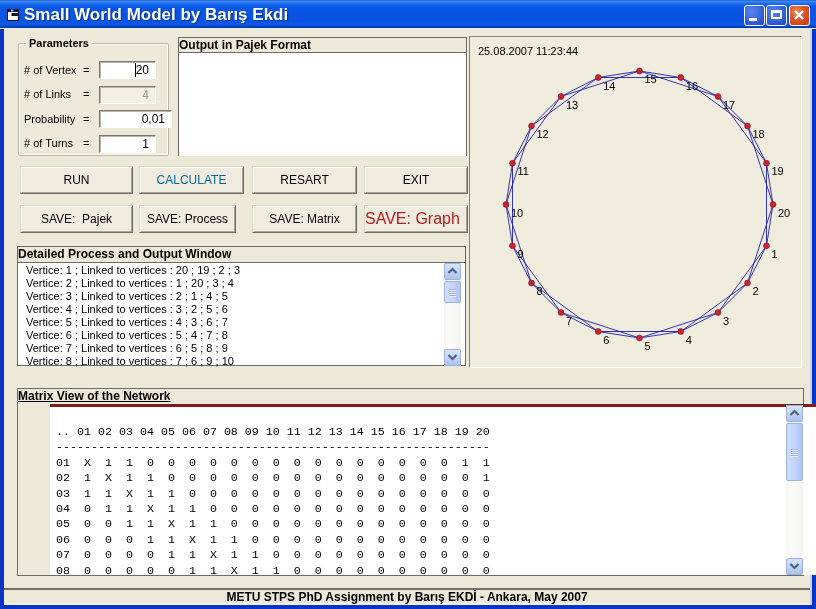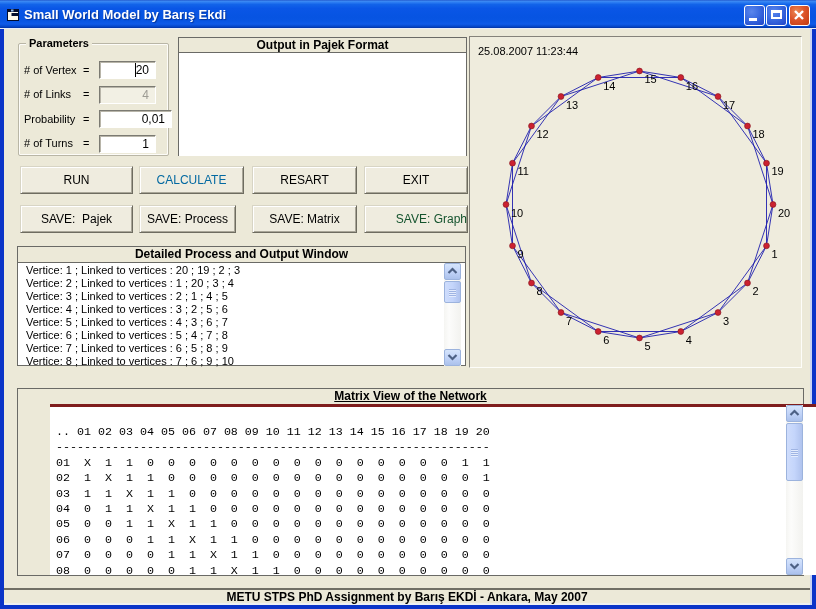--- a/index.html
+++ b/index.html
@@ -1,18 +1,18 @@
 <!DOCTYPE html>
 <html><head>
 <meta charset="utf-8">
 <style>
 * { margin:0; padding:0; }
 html,body { width:816px; height:609px; overflow:hidden; }
 body { font-family:"Liberation Sans", sans-serif; background:#ece9d8; position:relative; }
-.hdr { position:absolute; font-weight:bold; font-size:12px; text-align:center; color:#000; }
+.hdr { position:absolute; font-weight:bold; font-size:12px; color:#000; }
 .lbl { position:absolute; font-size:11px; color:#000; white-space:pre; }
 .tbox { position:absolute; background:#fff; border:1px solid; border-color:#7b7a72 #fff #fff #7b7a72;
         box-shadow:inset 1px 1px 0 #b8b5a9; font-size:12px; text-align:right; box-sizing:border-box; }
 .frame3d { position:absolute; border:1px solid #6a6a66; box-sizing:border-box; }
 </style>
 </head>
 <body>
 
 <div style="position:absolute;left:0;top:0;width:816px;height:28px;
   background:linear-gradient(180deg,#1e52c8 0%,#3f8cf3 4%,#2e7ef2 8%,#1263e9 16%,#0a56e6 30%,#0754e2 60%,#0855e3 75%,#0e5ae8 86%,#0343c4 96%,#02309f 100%);"></div>
@@ -22,21 +22,21 @@
 <div style="position:absolute;left:0;top:605px;width:816px;height:4px;background:#0a34c8;"></div>
 <div style="position:absolute;left:810px;top:29px;width:2px;height:576px;background:#c8d4f2;"></div>
 <div style="position:absolute;left:4px;top:603px;width:806px;height:2px;background:#eef0f2;"></div>
 
 <svg width="12" height="12" style="position:absolute;left:7px;top:9px;">
  <rect x="0.5" y="0.5" width="11" height="11" fill="#fdf9ec" stroke="#020d2e"></rect>
  <rect x="0" y="0" width="12" height="3" fill="#020d2e"></rect>
  <rect x="4" y="0.5" width="2.5" height="2" fill="#9cc2ee"></rect>
  <rect x="4.5" y="4" width="7" height="3" fill="#020d2e"></rect>
 </svg>
-<div style="position:absolute;left:24px;top:6px;width:500px;height:18px;font-size:13px;font-weight:bold;
+<div style="position:absolute;left:24px;top:6px;width:500px;height:18px;font-size:17px;font-weight:bold;
   color:#fff;line-height:18px;text-shadow:1px 1px 1px rgba(0,20,80,0.5);">Small World Model by Barış Ekdi</div>
 
 <div style="position:absolute;left:744px;top:5px;width:21px;height:21px;border:1px solid #fff;border-radius:3px;box-sizing:border-box;
   background:radial-gradient(circle at 35% 30%,#5a86ec 0%,#3a6ae0 45%,#1e44c8 100%);">
   <div style="position:absolute;left:4px;top:12px;width:8px;height:3px;background:#fff;"></div>
 </div>
 <div style="position:absolute;left:766px;top:5px;width:21px;height:21px;border:1px solid #fff;border-radius:3px;box-sizing:border-box;
   background:radial-gradient(circle at 35% 30%,#5a86ec 0%,#3a6ae0 45%,#1e44c8 100%);">
   <div style="position:absolute;left:4px;top:4px;width:11px;height:9px;border:2px solid #fff;border-top-width:3px;box-sizing:border-box;"></div>
 </div>
@@ -69,21 +69,21 @@
 <div class="hdr" style="left:179px;top:38px;width:287px;height:14px;line-height:14px;">Output in Pajek Format</div>
 <div style="position:absolute;left:179px;top:52px;width:287px;height:103px;background:#fff;border-top:1px solid #6a6a66;"></div>
 
 <div style="position:absolute;background:#efecdf;border:1px solid;border-color:#d8d5c5 #6e6c60 #6e6c60 #d8d5c5;box-shadow:inset 1px 1px 0 #ffffff, inset -1px -1px 0 #a9a698;font-size:12px;color:#000;text-align:center;box-sizing:border-box;left:20px;top:166px;width:113px;height:28px;line-height:26px;">RUN</div>
 <div style="position:absolute;background:#efecdf;border:1px solid;border-color:#d8d5c5 #6e6c60 #6e6c60 #d8d5c5;box-shadow:inset 1px 1px 0 #ffffff, inset -1px -1px 0 #a9a698;font-size:12px;color:#0369a1;text-align:center;box-sizing:border-box;left:139px;top:166px;width:105px;height:28px;line-height:26px;">CALCULATE</div>
 <div style="position:absolute;background:#efecdf;border:1px solid;border-color:#d8d5c5 #6e6c60 #6e6c60 #d8d5c5;box-shadow:inset 1px 1px 0 #ffffff, inset -1px -1px 0 #a9a698;font-size:12px;color:#000;text-align:center;box-sizing:border-box;left:252px;top:166px;width:105px;height:28px;line-height:26px;">RESART</div>
 <div style="position:absolute;background:#efecdf;border:1px solid;border-color:#d8d5c5 #6e6c60 #6e6c60 #d8d5c5;box-shadow:inset 1px 1px 0 #ffffff, inset -1px -1px 0 #a9a698;font-size:12px;color:#000;text-align:center;box-sizing:border-box;left:364px;top:166px;width:104px;height:28px;line-height:26px;">EXIT</div>
 <div style="position:absolute;background:#efecdf;border:1px solid;border-color:#d8d5c5 #6e6c60 #6e6c60 #d8d5c5;box-shadow:inset 1px 1px 0 #ffffff, inset -1px -1px 0 #a9a698;font-size:12px;color:#000;text-align:center;box-sizing:border-box;left:20px;top:205px;width:113px;height:28px;line-height:26px;">SAVE:&nbsp; Pajek</div>
 <div style="position:absolute;background:#efecdf;border:1px solid;border-color:#d8d5c5 #6e6c60 #6e6c60 #d8d5c5;box-shadow:inset 1px 1px 0 #ffffff, inset -1px -1px 0 #a9a698;font-size:12px;color:#000;text-align:center;box-sizing:border-box;left:139px;top:205px;width:97px;height:28px;line-height:26px;">SAVE: Process</div>
 <div style="position:absolute;background:#efecdf;border:1px solid;border-color:#d8d5c5 #6e6c60 #6e6c60 #d8d5c5;box-shadow:inset 1px 1px 0 #ffffff, inset -1px -1px 0 #a9a698;font-size:12px;color:#000;text-align:center;box-sizing:border-box;left:252px;top:205px;width:105px;height:28px;line-height:26px;">SAVE: Matrix</div>
-<div style="position:absolute;background:#efecdf;border:1px solid;border-color:#d8d5c5 #6e6c60 #6e6c60 #d8d5c5;box-shadow:inset 1px 1px 0 #ffffff, inset -1px -1px 0 #a9a698;font-size:12px;color:#14532d;text-align:right;box-sizing:border-box;left:364px;top:205px;width:104px;height:28px;line-height:26px;">SAVE: Graph</div>
+<div style="position:absolute;background:#efecdf;border:1px solid;border-color:#d8d5c5 #6e6c60 #6e6c60 #d8d5c5;box-shadow:inset 1px 1px 0 #ffffff, inset -1px -1px 0 #a9a698;font-size:16px;color:#b91c1c;text-align:left;box-sizing:border-box;left:364px;top:205px;width:104px;height:28px;line-height:26px;">SAVE: Graph</div>
 
 <div class="frame3d" style="left:17px;top:246px;width:449px;height:120px;"></div>
 <div class="hdr" style="left:18px;top:247px;width:447px;height:15px;line-height:15px;">Detailed Process and Output Window</div>
 <div style="position:absolute;left:18px;top:262px;width:447px;height:103px;background:#fff;border-top:1px solid #6a6a66;
   font-size:11px;line-height:13px;padding:1px 0 0 8px;box-sizing:border-box;">Vertice: 1 ; Linked to vertices : 20 ; 19 ; 2 ; 3<br>Vertice: 2 ; Linked to vertices : 1 ; 20 ; 3 ; 4<br>Vertice: 3 ; Linked to vertices : 2 ; 1 ; 4 ; 5<br>Vertice: 4 ; Linked to vertices : 3 ; 2 ; 5 ; 6<br>Vertice: 5 ; Linked to vertices : 4 ; 3 ; 6 ; 7<br>Vertice: 6 ; Linked to vertices : 5 ; 4 ; 7 ; 8<br>Vertice: 7 ; Linked to vertices : 6 ; 5 ; 8 ; 9<br>Vertice: 8 ; Linked to vertices : 7 ; 6 ; 9 ; 10</div>
 <div style="position:absolute;left:444px;top:263px;width:17px;height:103px;background:linear-gradient(90deg,#f5f5f2,#fcfcfb 30%,#f2f2ef);">
     <div style="position:absolute;left:0px;width:17px;height:17px;border:1px solid #9cb3dd;border-radius:2px;background:linear-gradient(180deg,#d5e4fc,#c2d4f8 50%,#abc1ec);box-sizing:border-box;top:0px;"><svg width="15" height="15">
         <path d="M3.5 9 L7.5 5 L11.5 9" stroke="#4d6185" stroke-width="2.2" fill="none"></path>
       </svg></div>
     <div style="position:absolute;left:0px;width:17px;height:17px;border:1px solid #9cb3dd;border-radius:2px;background:linear-gradient(180deg,#d5e4fc,#c2d4f8 50%,#abc1ec);box-sizing:border-box;top:86px;"><svg width="15" height="15">

